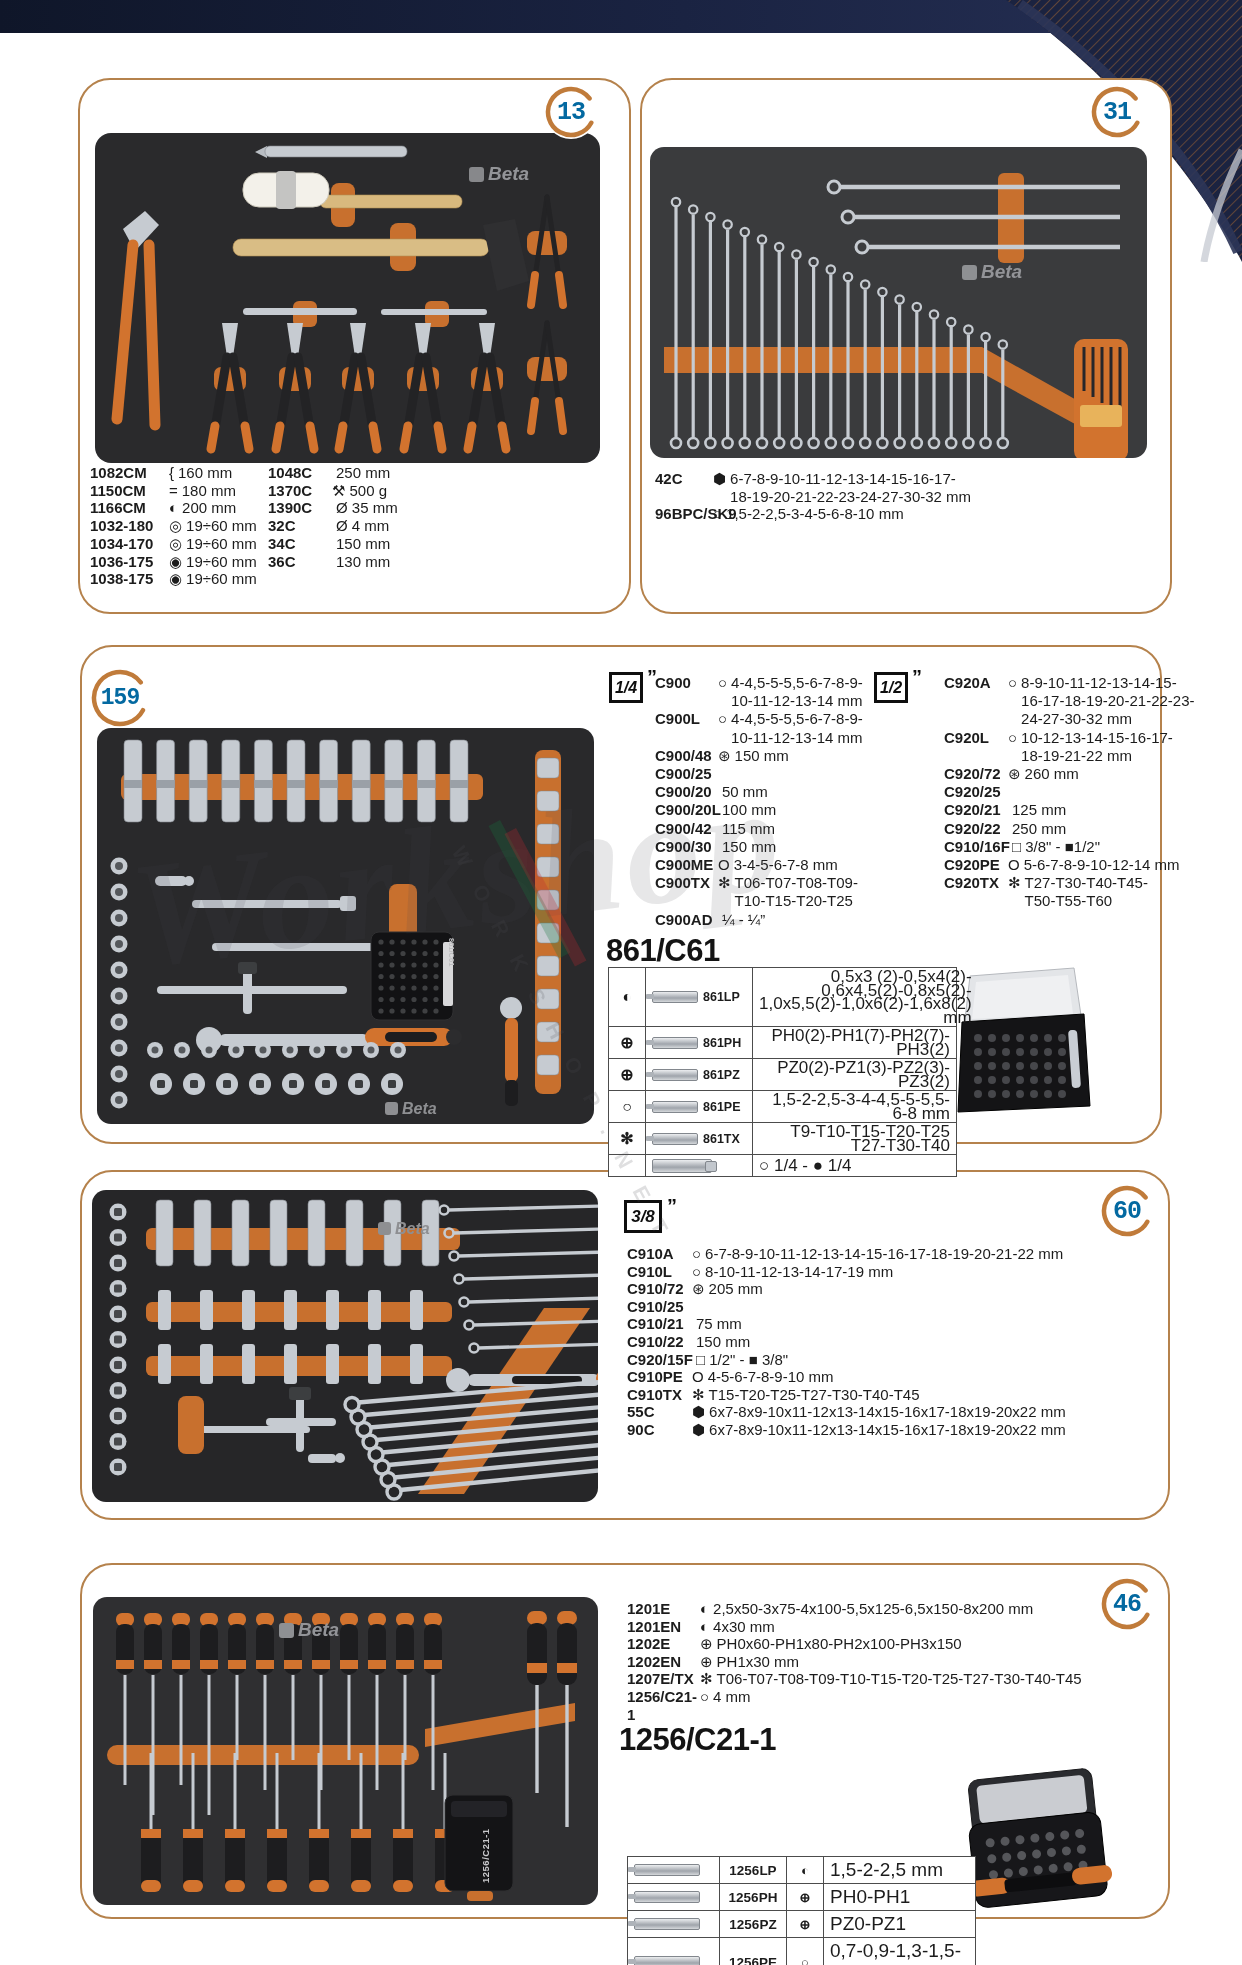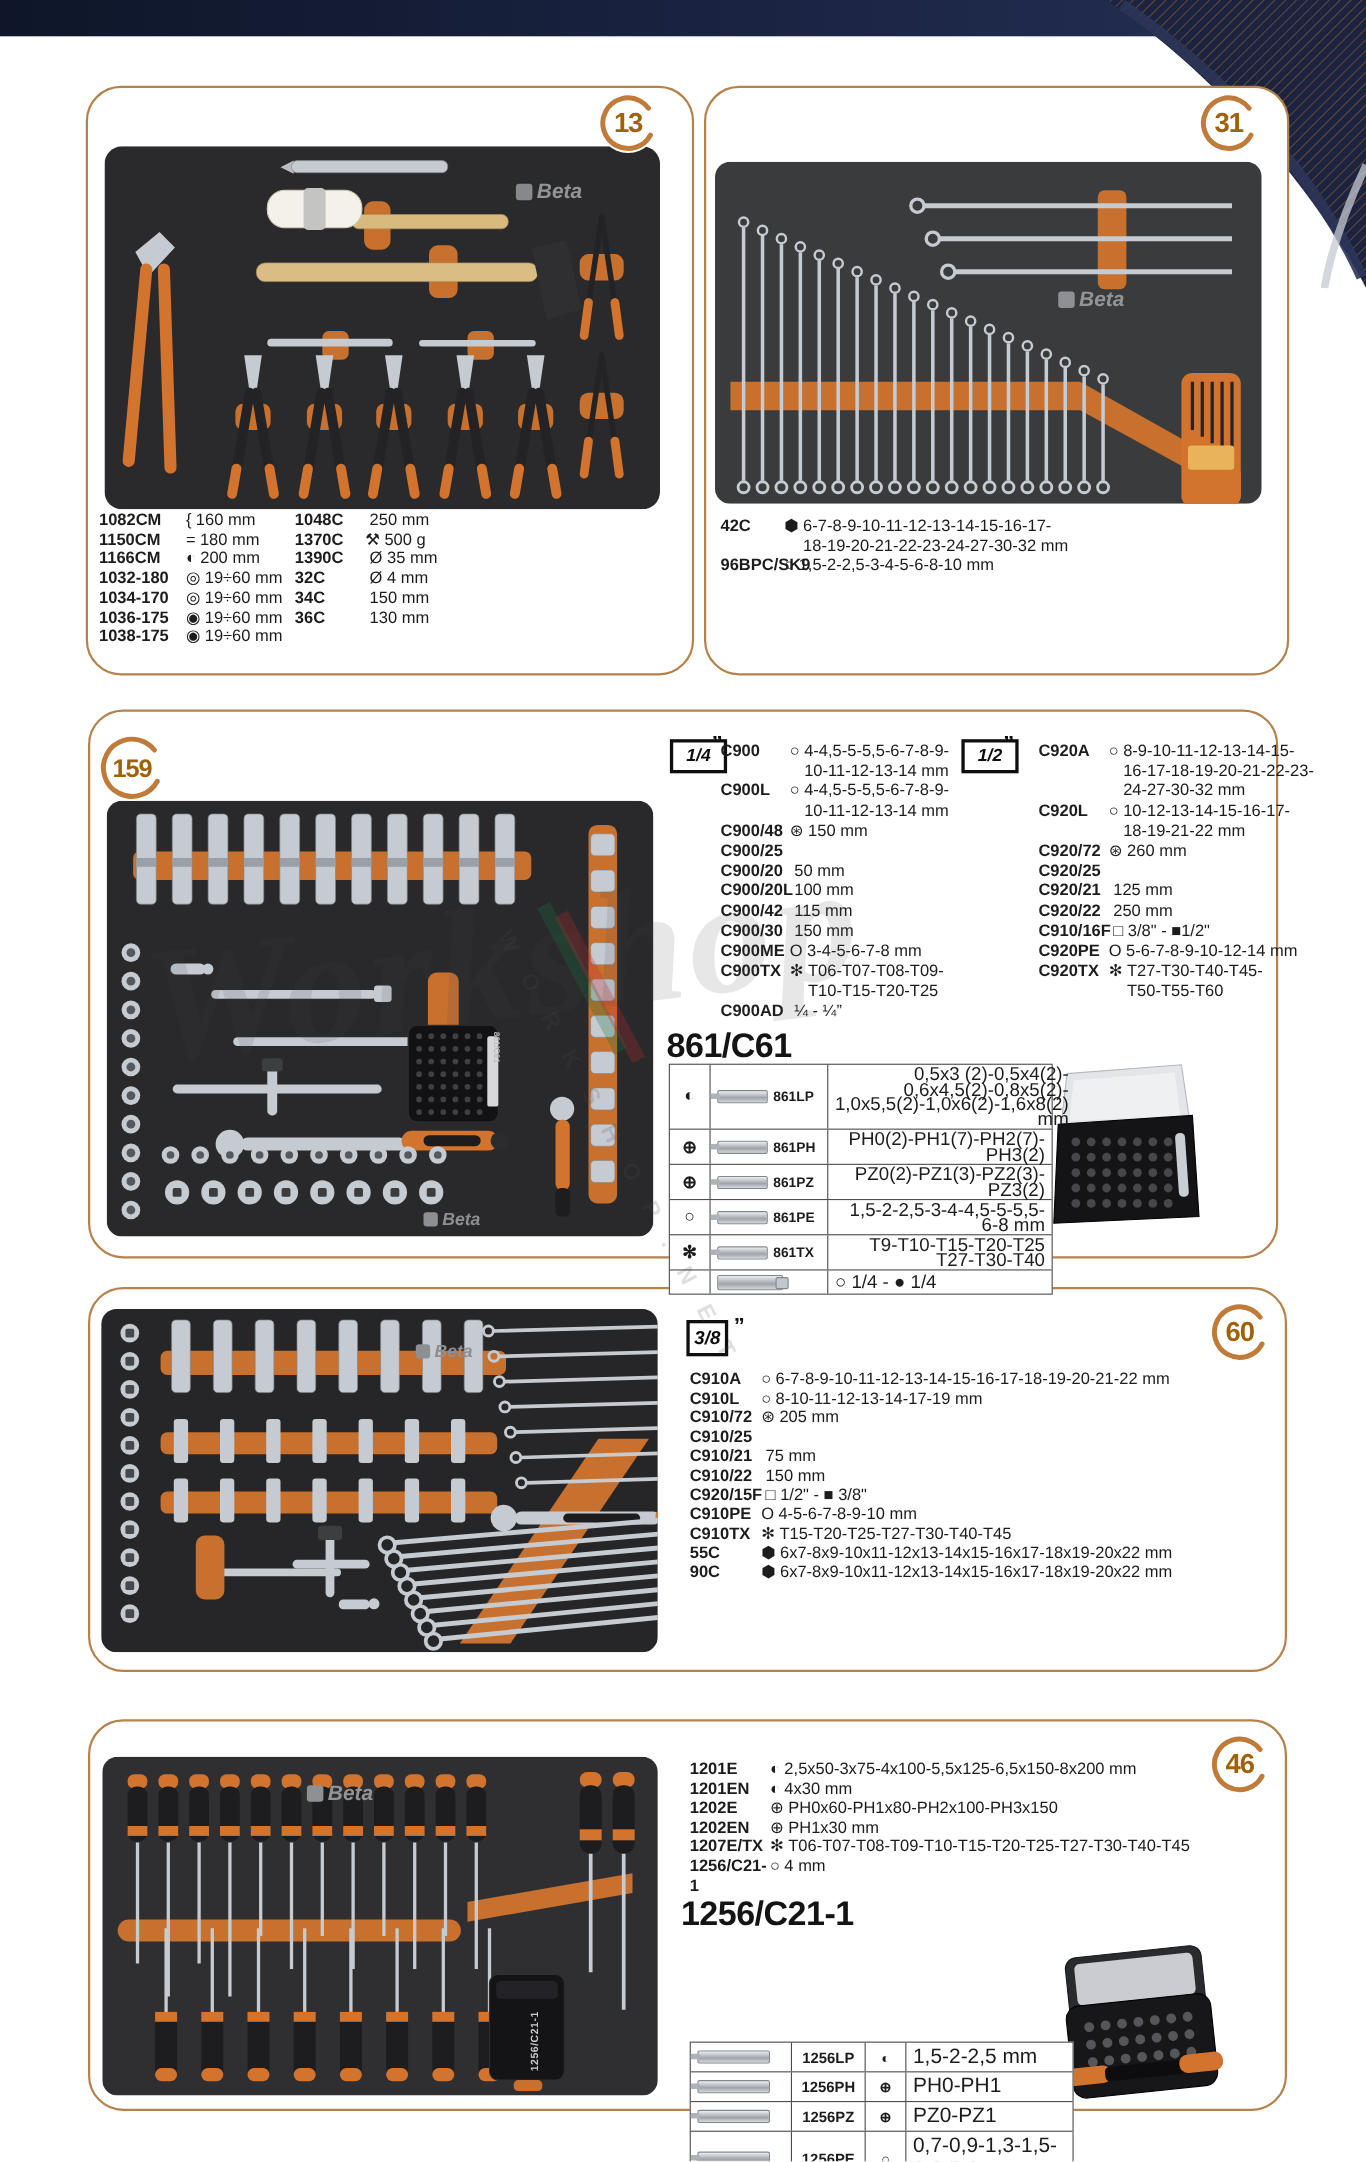--- a/index.html
+++ b/index.html
@@ -6,24 +6,24 @@
   #page{position:relative;width:1242px;height:1965px;background:#fff;overflow:hidden;
         font-family:"Liberation Sans",sans-serif;color:#1c1c1c;}
   #topbar{position:absolute;left:0;top:0;width:100%;height:33px;
           background:linear-gradient(90deg,#0f1629,#1a2342 55%,#263055);z-index:1;}
   #corner{position:absolute;right:0;top:0;z-index:2;}
   .panel{position:absolute;border:2px solid #b5824c;border-radius:32px;background:#fff;z-index:3;}
   .tray{position:absolute;z-index:6;}
   .badge{position:absolute;width:54px;height:54px;z-index:20;background:#fff;border-radius:50%;}
   .badge svg{position:absolute;left:0;top:0;}
   .bnum{position:absolute;inset:0;display:flex;align-items:center;justify-content:center;
-        font-weight:800;font-size:25px;color:#a16207;letter-spacing:-1px;}
+        font-weight:800;font-size:25px;color:#0369a1;letter-spacing:-1px;font-family:Liberation Mono, monospace;}
   #b159{width:60px;height:60px;}
   #b159 .bnum{font-size:23px;}
-  .sizebox{position:absolute;width:52px;height:31px;border:3px solid #0e0e0e;box-sizing:border-box;
+  .sizebox{position:absolute;width:34px;height:31px;border:3px solid #0e0e0e;box-sizing:border-box;
            display:flex;align-items:center;justify-content:center;background:#fff;z-index:15;
            font:italic 800 16px "Liberation Sans",sans-serif;color:#0e0e0e;}
   #sb38{width:38px;height:33px;font-size:17px;}
   .inch{position:absolute;font:800 20px "Liberation Sans",sans-serif;color:#0e0e0e;z-index:15;}
   .settitle{position:absolute;font-size:31px;font-weight:800;color:#141414;letter-spacing:-.5px;z-index:15;}
   .lst{position:absolute;font-size:15px;line-height:17.7px;z-index:15;}
   .lst .row{display:flex;align-items:flex-start;}
   .lst .c-code{font-weight:700;flex:none;}
   .lst .c-icon{flex:none;margin-right:4px;}
   .lst .c-value{white-space:pre-line;}

